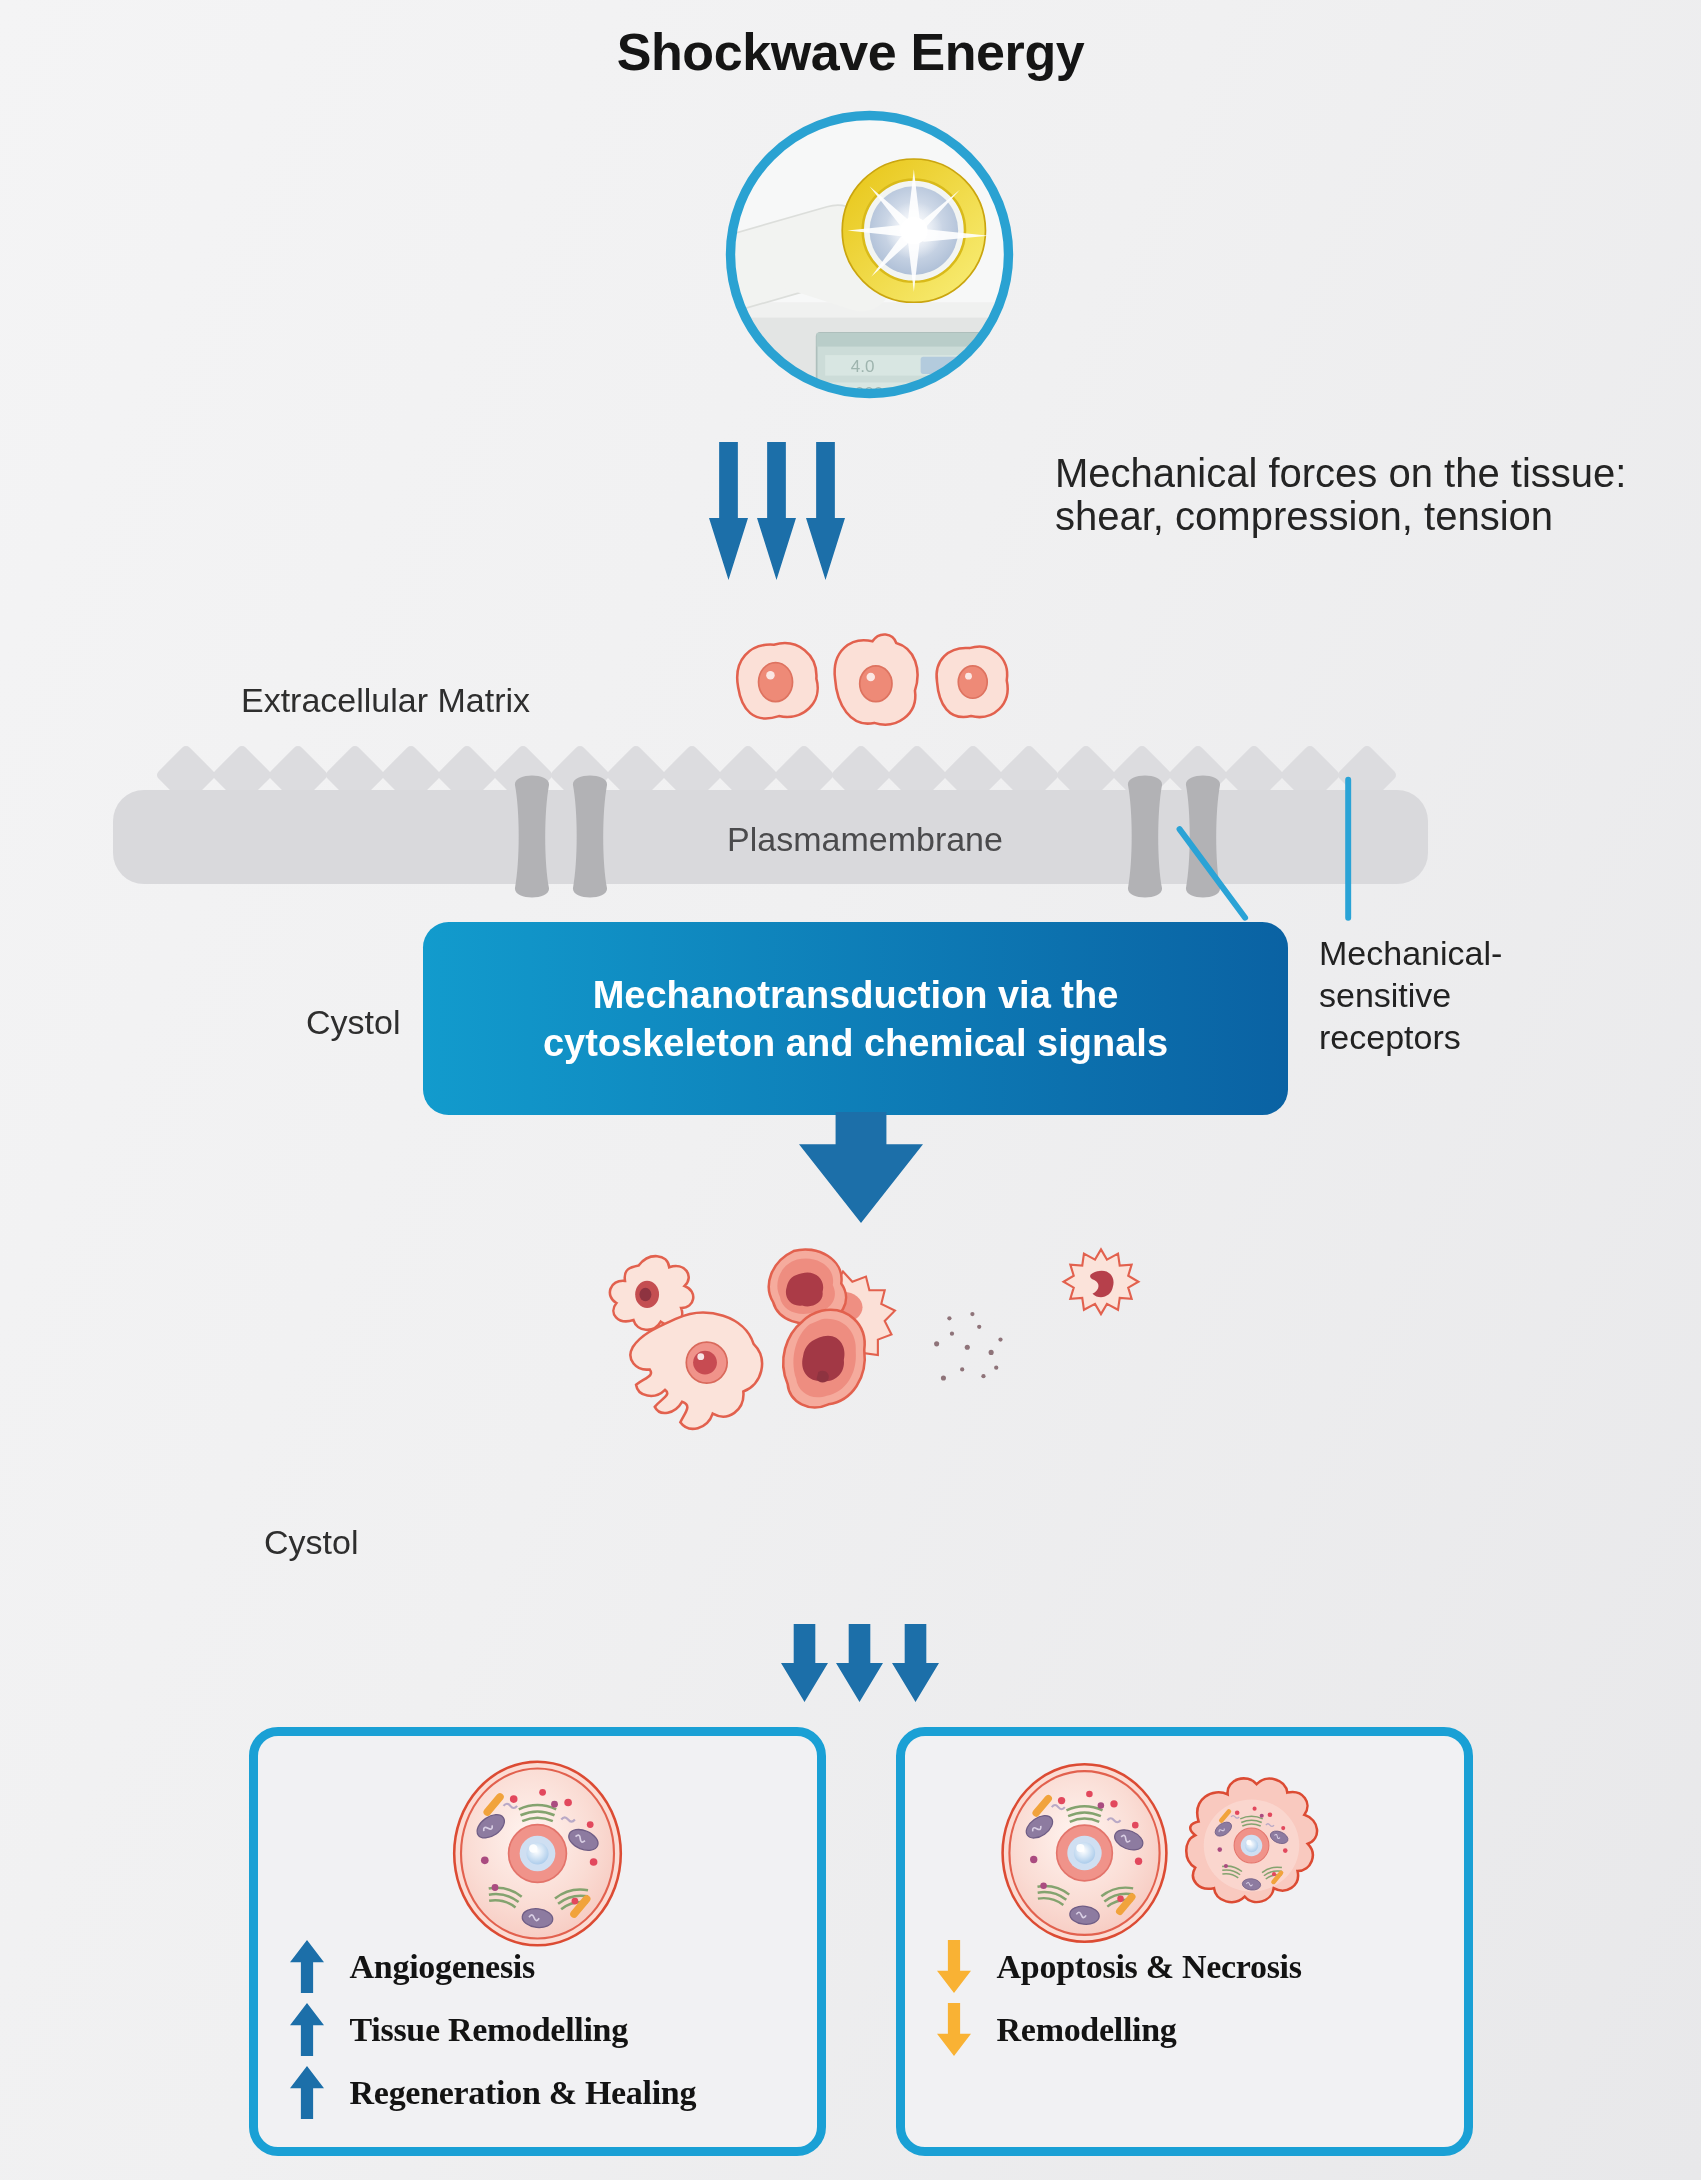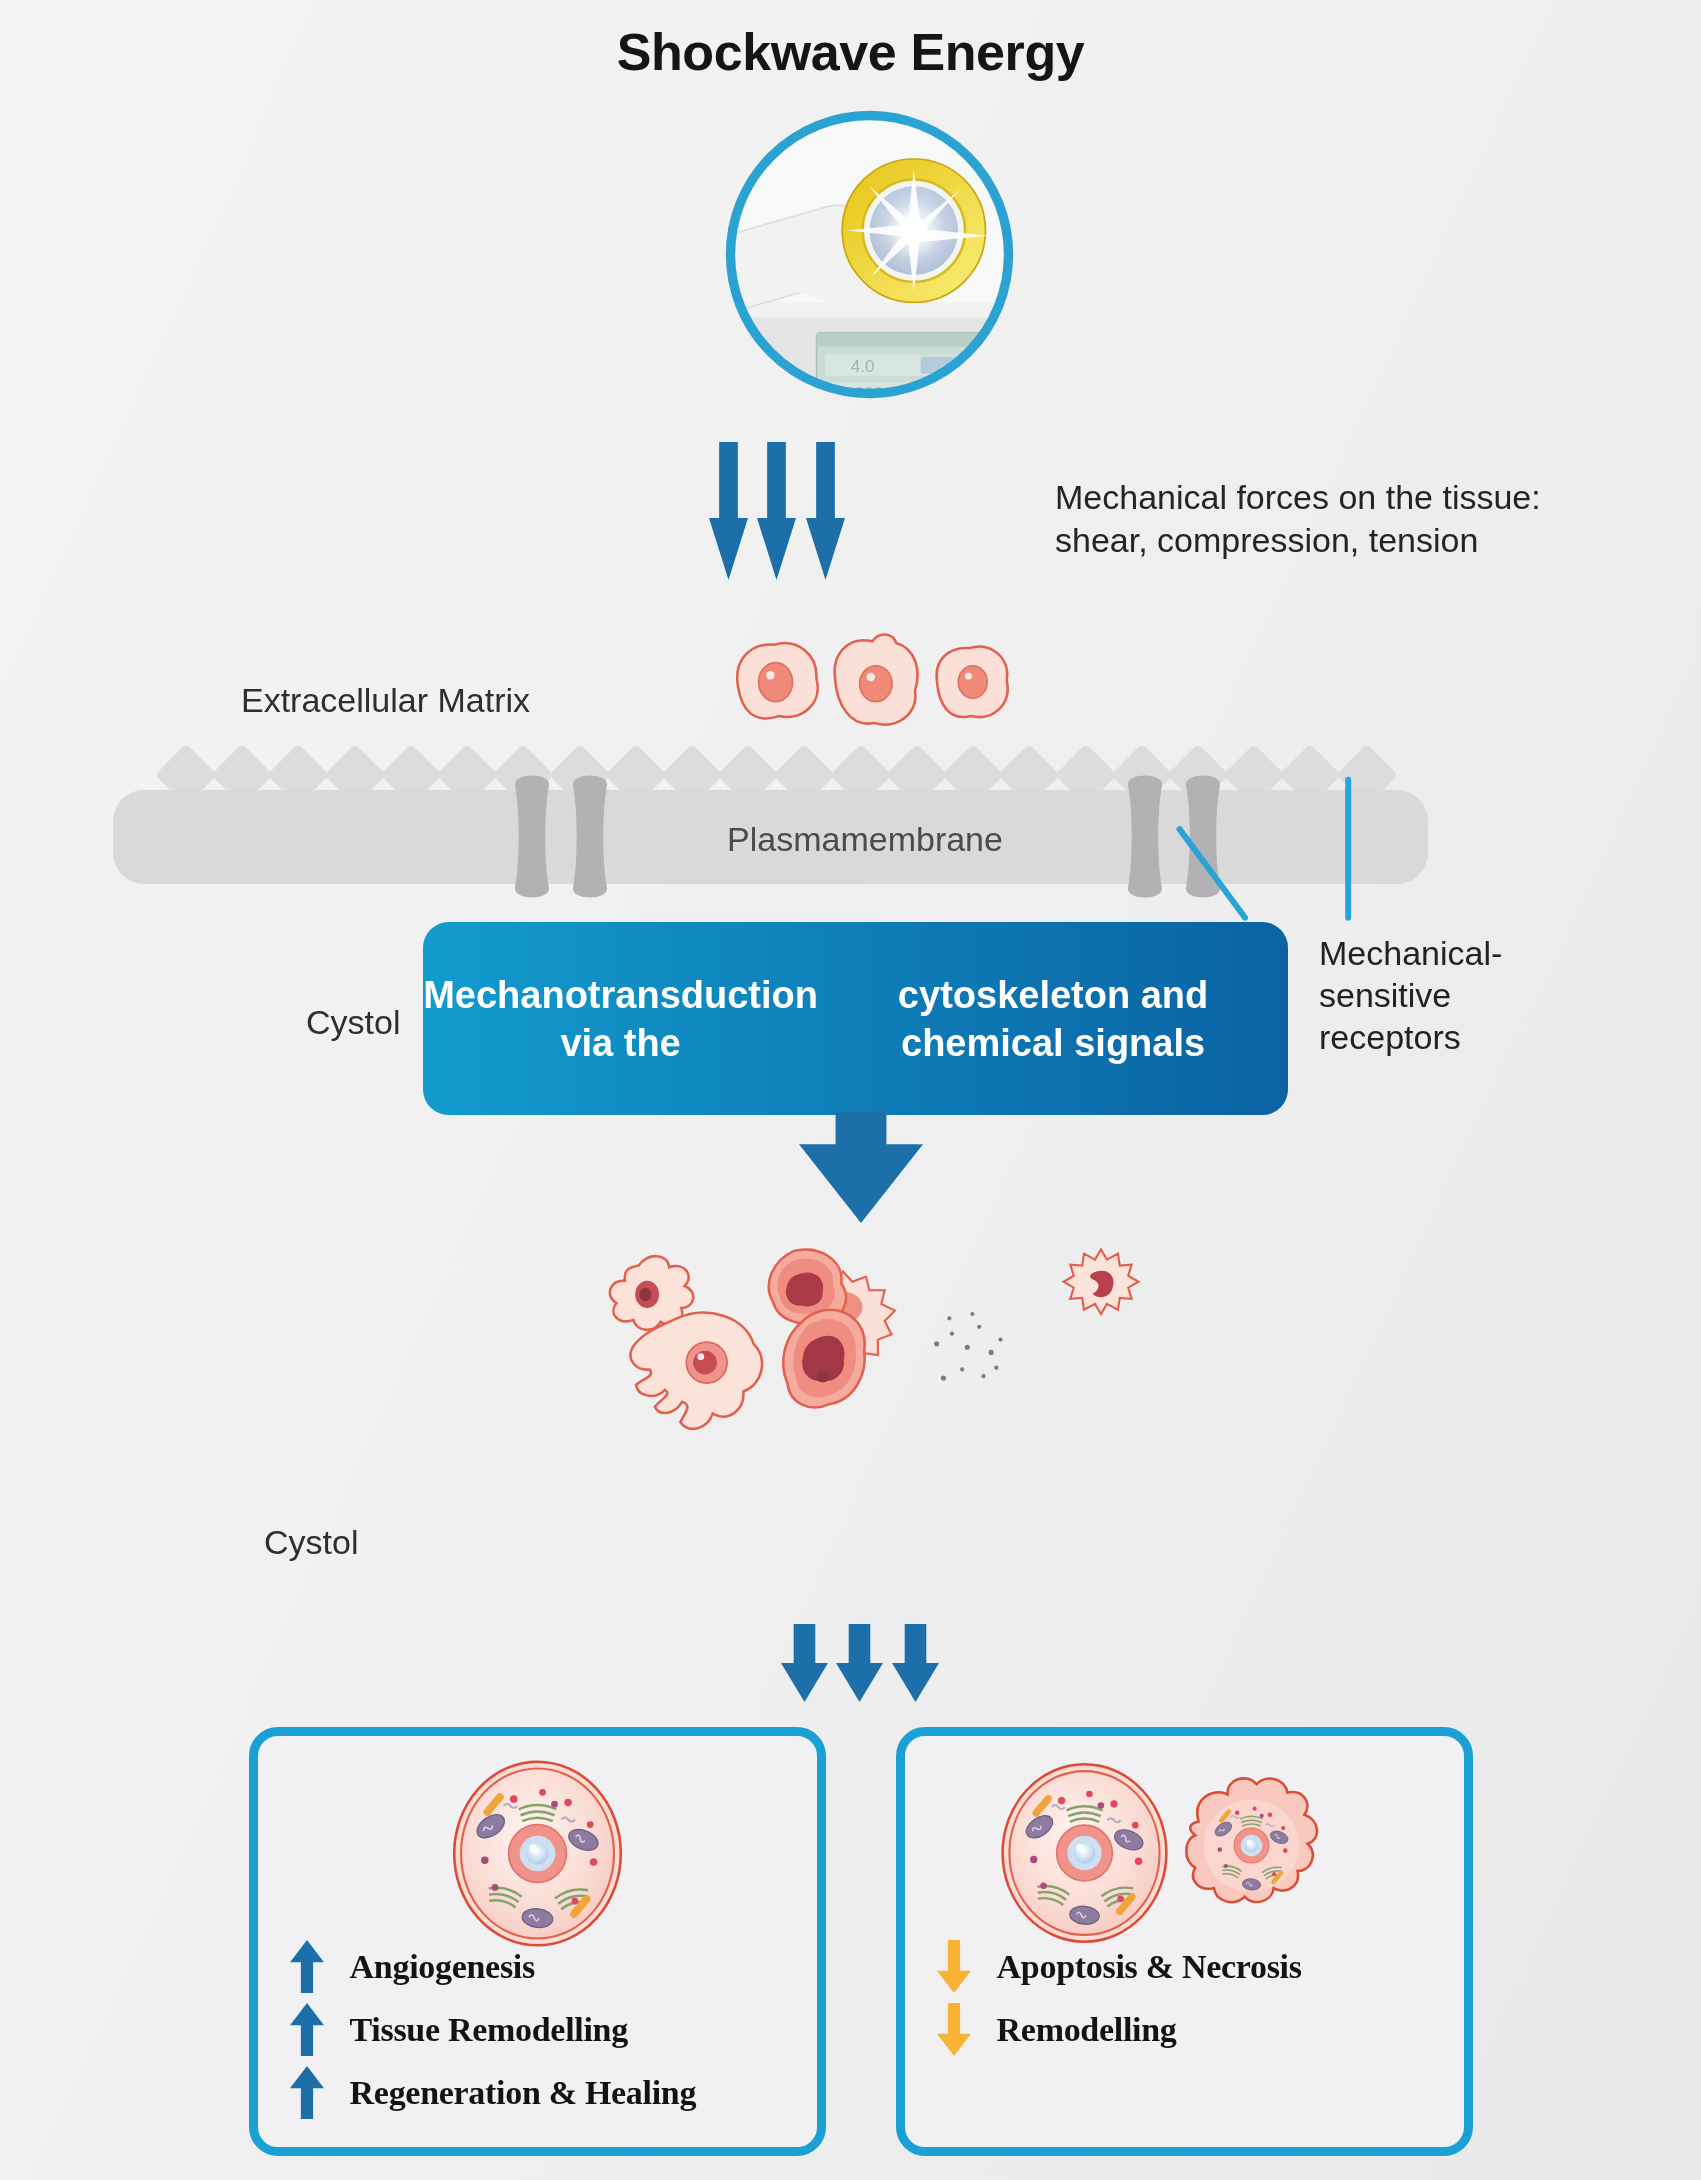--- a/index.html
+++ b/index.html
@@ -15,21 +15,21 @@
     font-size:52px;font-weight:700;letter-spacing:-0.4px;color:#151515;}
 
   
   .arrow-down-big{width:39px;height:138px;background:#1c6fa9;
     clip-path:polygon(26% 0,74% 0,74% 55%,100% 55%,50% 100%,0 55%,26% 55%);}
   #arrow-top-1{left:709px;top:442px;}
   #arrow-top-2{left:757px;top:442px;}
   #arrow-top-3{left:806px;top:442px;}
 
   
-  #forces-note{left:1055px;top:452px;font-size:34px;line-height:43px;color:#242424;margin-top:24px;}
+  #forces-note{left:1055px;top:452px;font-size:40px;line-height:43px;color:#242424;}
   .side-label{font-size:34px;color:#2e2e2e;}
   #ecm-label{left:241px;top:681px;}
   #cystol-label{left:262px;top:1003px;margin-left:44px;}
   #nucleus-label{left:264px;top:1523px;}
   #membrane-label{left:865px;top:820px;transform:translateX(-50%);
     font-size:34px;color:#4b4b4d;}
   #receptor-label{left:1319px;top:932px;font-size:34px;line-height:42px;color:#222;}
 
   
   #diamond-row{left:164px;top:753px;width:1244px;height:63px;}
@@ -39,21 +39,21 @@
     background:#d9d9dc;}
   .receptor{width:48px;height:135px;}
   #receptor-1a{left:508px;top:769px;}
   #receptor-1b{left:566px;top:769px;}
   #receptor-2a{left:1121px;top:769px;}
   #receptor-2b{left:1179px;top:769px;}
 
   
   #mechano-box{left:423px;top:922px;width:865px;height:193px;border-radius:25.6px;
     background:linear-gradient(90deg,#129bcd,#0a62a3);
-    display:flex;flex-direction:row;align-items:center;justify-content:center;
+    display:flex;flex-direction:column;align-items:center;justify-content:center;
     color:#ffffff;font-weight:700;font-size:38px;line-height:48px;text-align:center;}
   #big-arrow{left:799px;top:1112px;width:124px;height:111px;background:#1c6fa9;
     clip-path:polygon(29.5% 0,70.5% 0,70.5% 29%,100% 29%,50% 100%,0 29%,29.5% 29%);}
 
   
   #activation{left:266px;top:1480px;width:1193px;text-align:center;
     font-size:41px;line-height:48px;font-weight:700;color:#101010;}
 
   
   .arrow-down-small{width:47px;height:78px;background:#1c6fa9;

